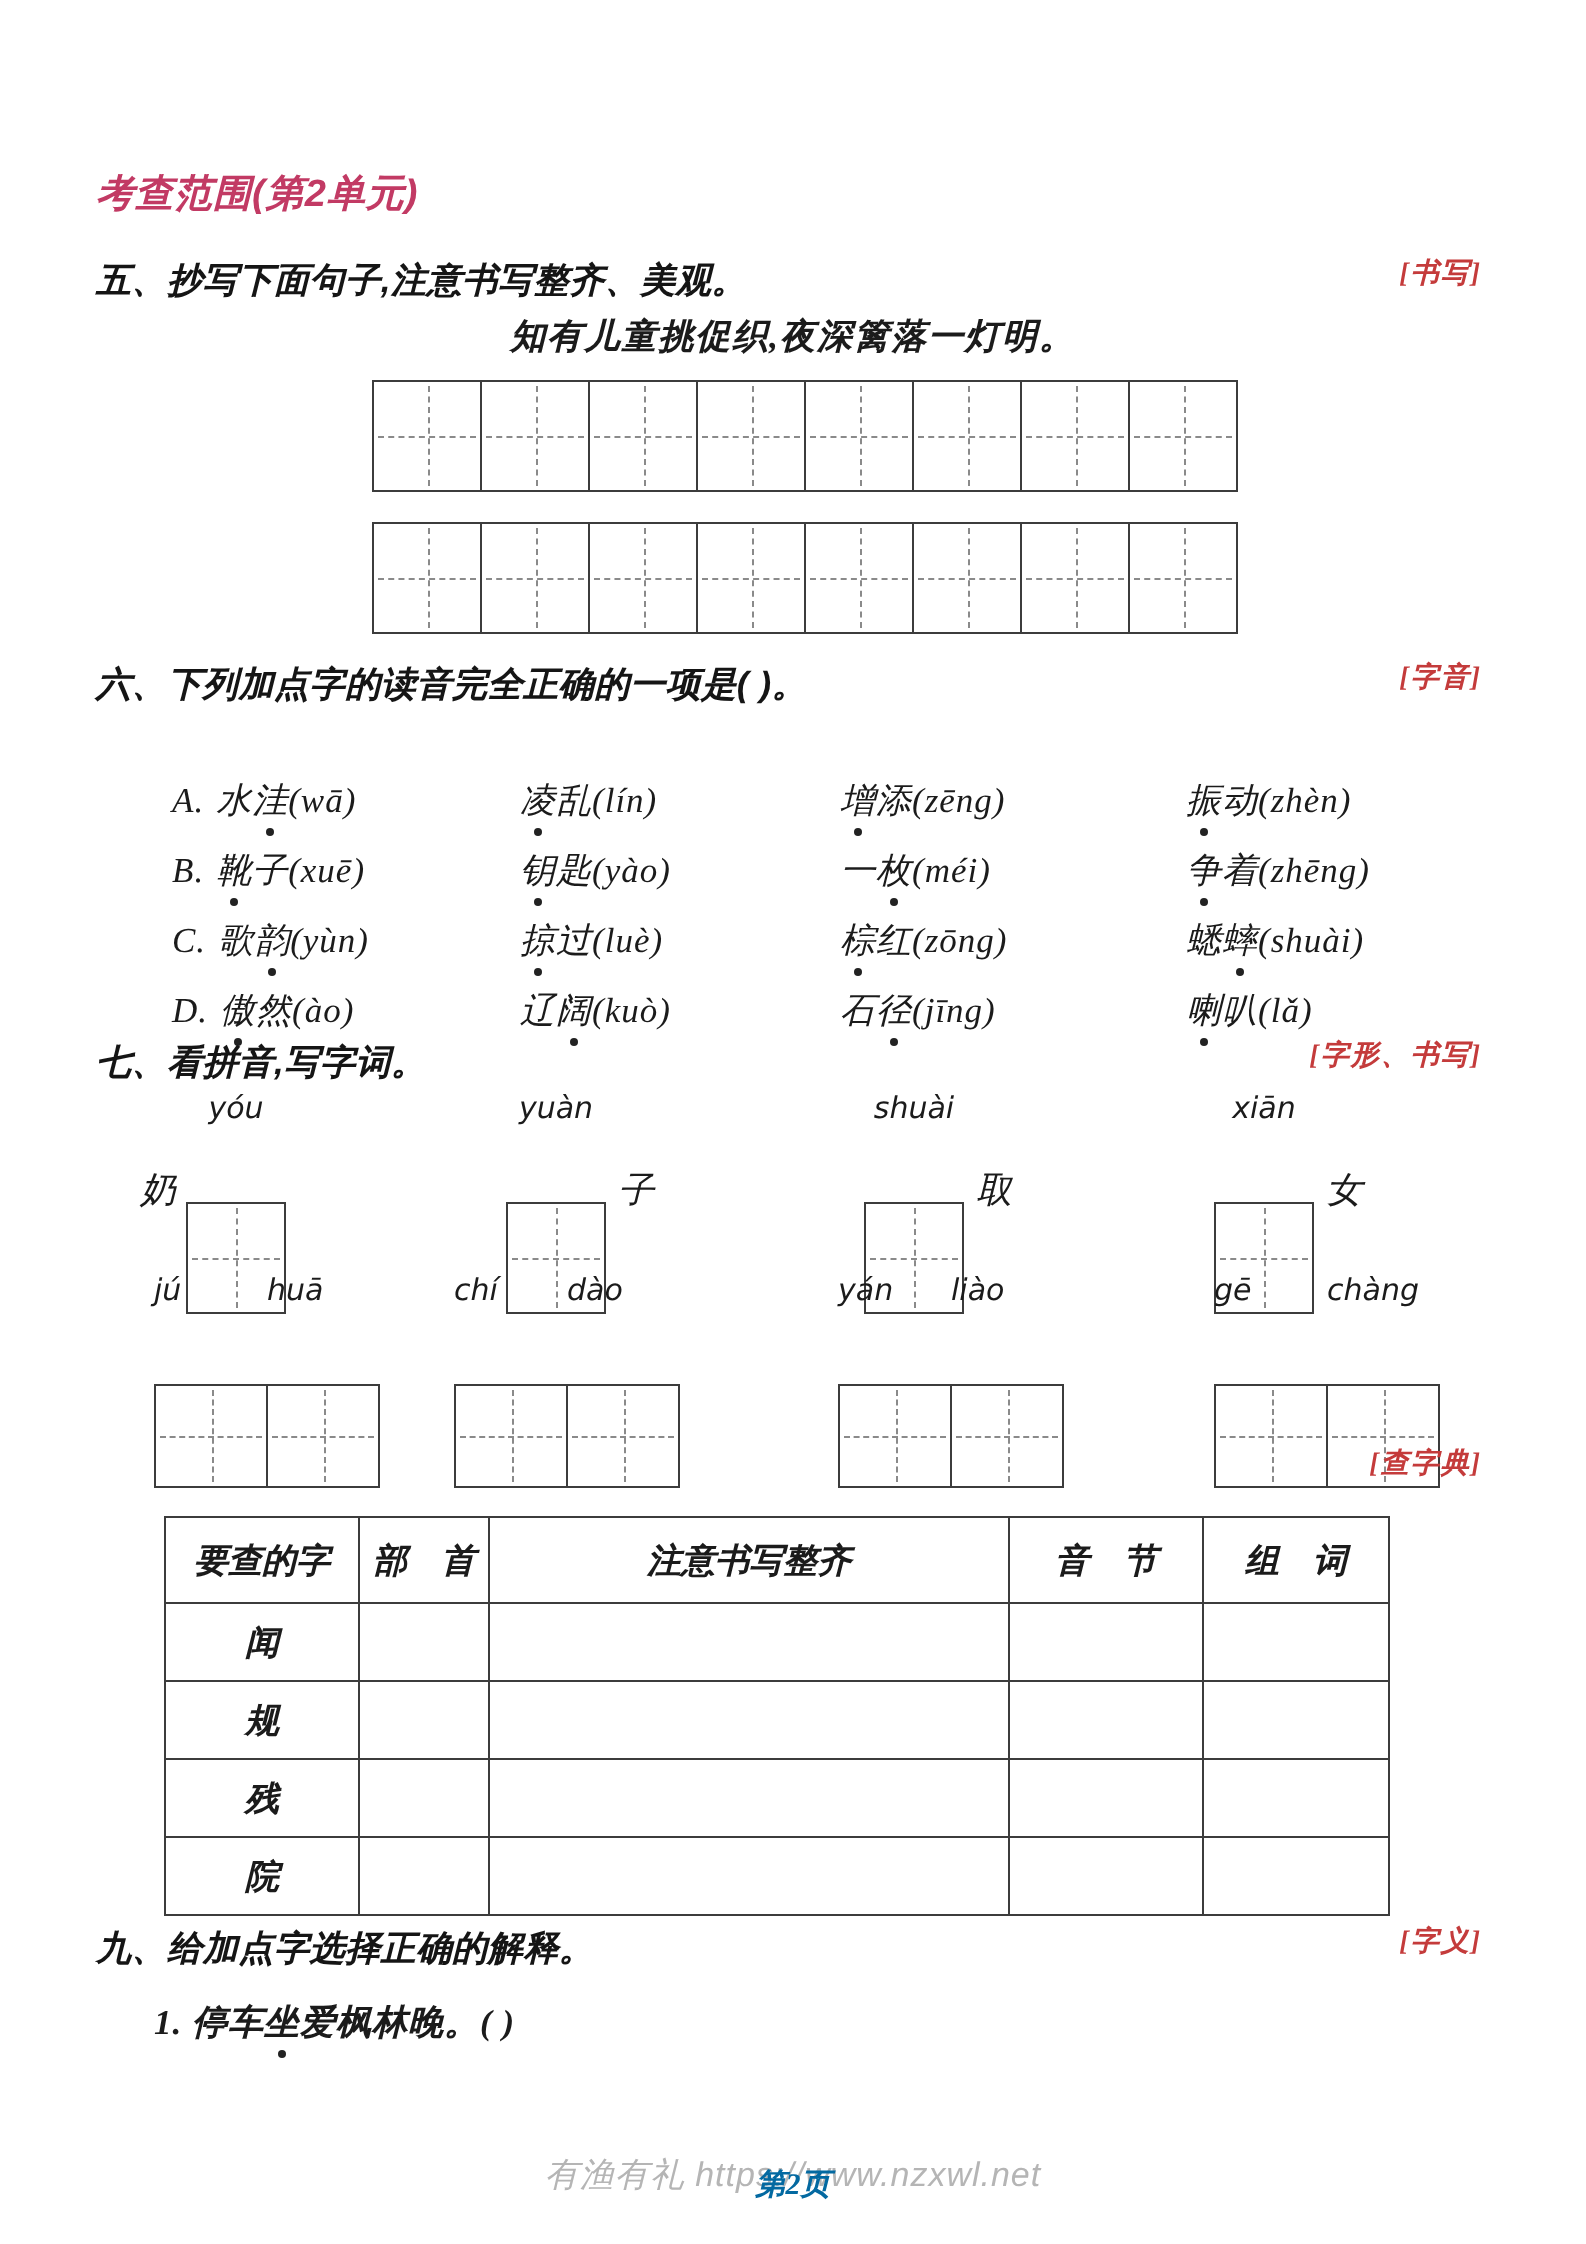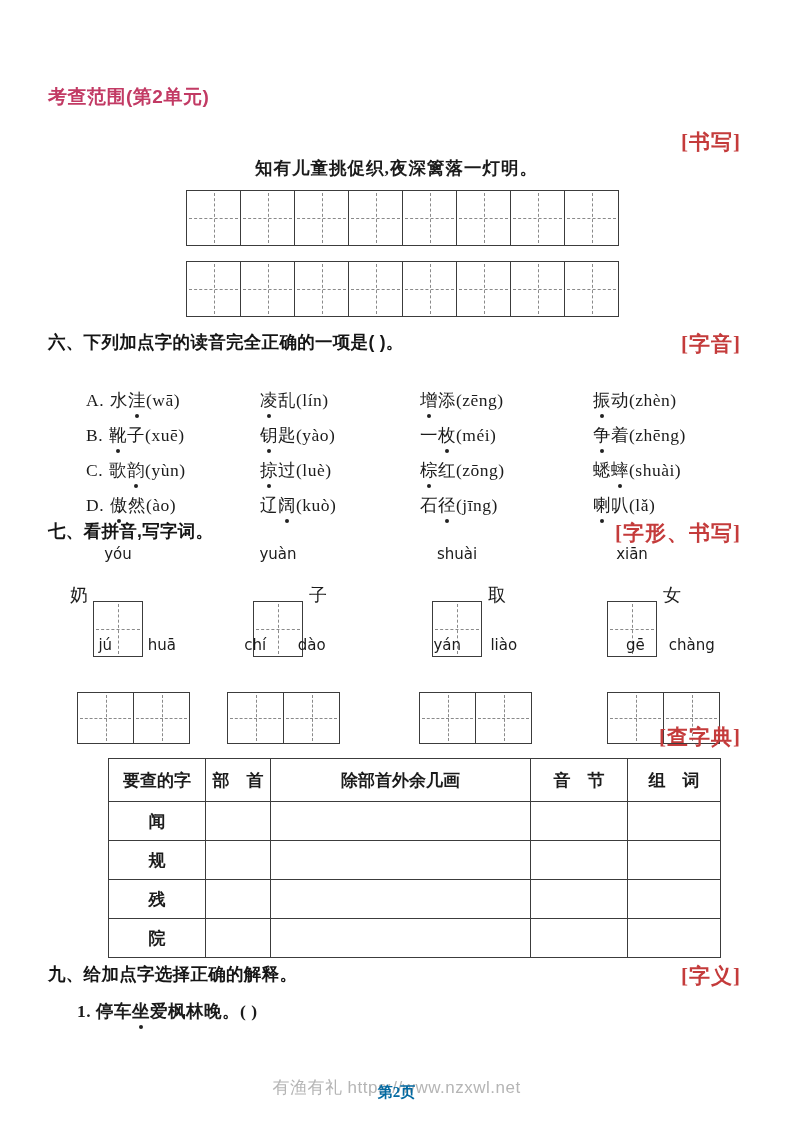--- a/index.html
+++ b/index.html
@@ -1,26 +1,26 @@
 <!DOCTYPE html>
 <html><head>
 <meta charset="utf-8">
 <style>
   html,body { margin:0; padding:0; background:#e8e8e8; }
   .page {
     position:relative; width:793px; height:1122px; margin:0 auto;
     background:#ffffff; overflow:hidden;
-    font-family:"Liberation Serif", serif; color:#1b1b1b;
+    font-family:"Liberation Serif", serif; color:#1b1b1b;font-style:italic;
   }
   .sec-head {
     position:absolute; left:48px; font-size:17.5px; font-weight:bold;
     font-family:"Liberation Sans", sans-serif; letter-spacing:0.3px; color:#151515;
   }
   .tag {
-    position:absolute; right:52px; font-size:21px; font-weight:bold;
+    position:absolute; right:52px; font-size:14px; font-weight:bold;
     color:#c43b3b; font-family:"Liberation Serif", serif; letter-spacing:1px;
   }
   .scope-title {
     position:absolute; left:48px; top:84px; font-size:19px; font-weight:bold;
     color:#c23a64; font-family:"Liberation Sans", sans-serif; letter-spacing:0.5px;
   }
   .sentence {
     position:absolute; left:0; right:0; top:156px; text-align:center;
     font-size:17.5px; font-weight:bold; letter-spacing:1px;
   }
@@ -50,27 +50,27 @@
   }
   
   .pygroup { position:absolute; display:flex; align-items:flex-start; }
   .pycol { display:flex; flex-direction:column; align-items:center;gap:35px; }
   .py { font-family:"DejaVu Sans", sans-serif; font-size:15px; height:21px; color:#1b1b1b; }
   .tzbox { width:48px; height:54px; border:1.6px solid #3c3c3c; position:relative; background:#fff; }
   .sidechar { font-size:18px; margin-top:38px; }
   .sidechar.l { margin-right:5px; }
   .sidechar.r { margin-left:6px; }
   .pyrow { display:flex; width:113px; height:21px; font-family:"DejaVu Sans", sans-serif; font-size:15px; }
-  .pyrow span { flex:1; text-align:center; }
+  .pyrow span { flex:1; text-align:left; }
   .tzrow2 { display:flex; border:1.6px solid #3c3c3c; background:#fff; }
   .tz2 { width:55px; height:50px; border-right:1.6px solid #3c3c3c; position:relative; }
   .tz2:last-child { border-right:none; }
   
   .dict-table {
-    position:absolute; left:108px; top:758px; width:612px;
+    position:absolute; left:82px; top:758px; width:612px;
     border-collapse:collapse; table-layout:fixed;
   }
   .dict-table th, .dict-table td {
     border:1.6px solid #3c3c3c; text-align:center; font-size:17px;
     font-weight:bold; color:#1b1b1b; padding:0;
   }
   .dict-table th { height:42px; }
   .dict-table td { height:38px; }
   
   .s9-item { position:absolute; left:77px; top:999px; font-size:17.5px; font-weight:bold; letter-spacing:0.5px; }
@@ -84,20 +84,21 @@
     font-size:15px; font-weight:bold; color:#0369a1;
   }
 </style>
 </head>
 <body>
 
 <div class="page">
 
   <div class="scope-title">考查范围(第2单元)</div>
 
+  <div class="sec-head" style="top:128px">五、抄写下面句子,注意书写整齐、美观。</div>
   <div class="tag" style="top:128px">[书写]</div>
   <div class="sentence">知有儿童挑促织,夜深篱落一灯明。</div>
 
   <div class="tzrow" style="left:186px; top:190px">
     <div class="tz"></div>
       <div class="tz"></div>
       <div class="tz"></div>
       <div class="tz"></div>
       <div class="tz"></div>
       <div class="tz"></div>
@@ -235,21 +236,21 @@
         <col style="width:97px">
         <col style="width:65px">
         <col style="width:260px">
         <col style="width:97px">
         <col style="width:93px">
       </colgroup>
     <tbody>
         <tr>
       <th>要查的字</th>
       <th>部　首</th>
-      <th>除部首外余几画</th>
+      <th>注意书写整齐</th>
       <th>音　节</th>
       <th>组　词</th>
     </tr>
     <tr>
       <td>闻</td>
       <td></td>
           <td></td>
           <td></td>
           <td></td>
     </tr>

